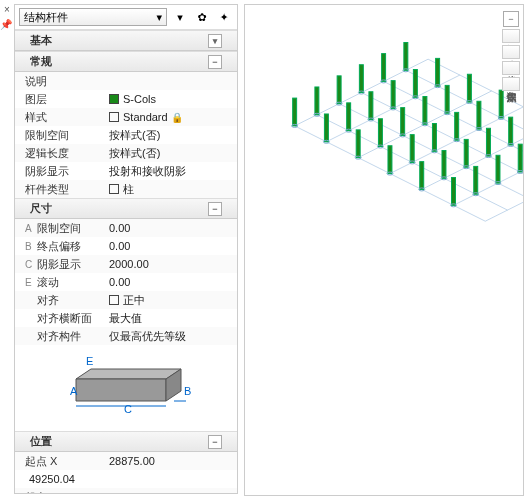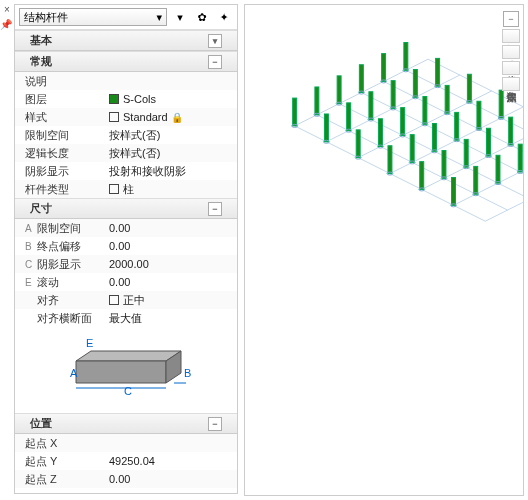--- a/index.html
+++ b/index.html
@@ -175,20 +175,29 @@
       </div>
       <div class="prop-row">
         <div class="prop-label">
           <span class="tag"></span>
           <span>对齐横断面</span>
         </div>
         <div class="prop-value">
           <span>最大值</span>
         </div>
       </div>
+      <div class="prop-row">
+        <div class="prop-label">
+          <span class="tag"></span>
+          <span>对齐构件</span>
+        </div>
+        <div class="prop-value">
+          <span>仅最高优先等级</span>
+        </div>
+      </div>
     </div>
 
   <div class="preview">
     <svg viewBox="0 0 160 70">
       <polygon points="30,28 120,28 135,18 45,18" fill="#bbb" stroke="#555"></polygon>
       <polygon points="30,28 120,28 120,50 30,50" fill="#999" stroke="#555"></polygon>
       <polygon points="120,28 135,18 135,40 120,50" fill="#888" stroke="#555"></polygon>
       <text x="40" y="14" fill="#06c" font-size="9">E</text>
       <text x="24" y="44" fill="#06c" font-size="9">A</text>
       <text x="138" y="44" fill="#06c" font-size="9">B</text>
@@ -200,25 +209,25 @@
 
   <div class="section-header">
     <span>位置</span>
     <span class="chev">−</span>
   </div>
   <div id="pos-rows">
       <div class="prop-row">
         <div class="prop-label">
           <span>起点 X</span>
         </div>
-      </div>
-      <div class="prop-row">
-        <div class="prop-label">
-          <span>起点 Y</span>
-        </div>
+        <div class="prop-value">
+          <span>28875.00</span>
+        </div>
+      </div>
+      <div class="prop-row">
         <div class="prop-value">
           <span>49250.04</span>
         </div>
       </div>
       <div class="prop-row">
         <div class="prop-label">
           <span>起点 Z</span>
         </div>
         <div class="prop-value">
           <span>0.00</span>

